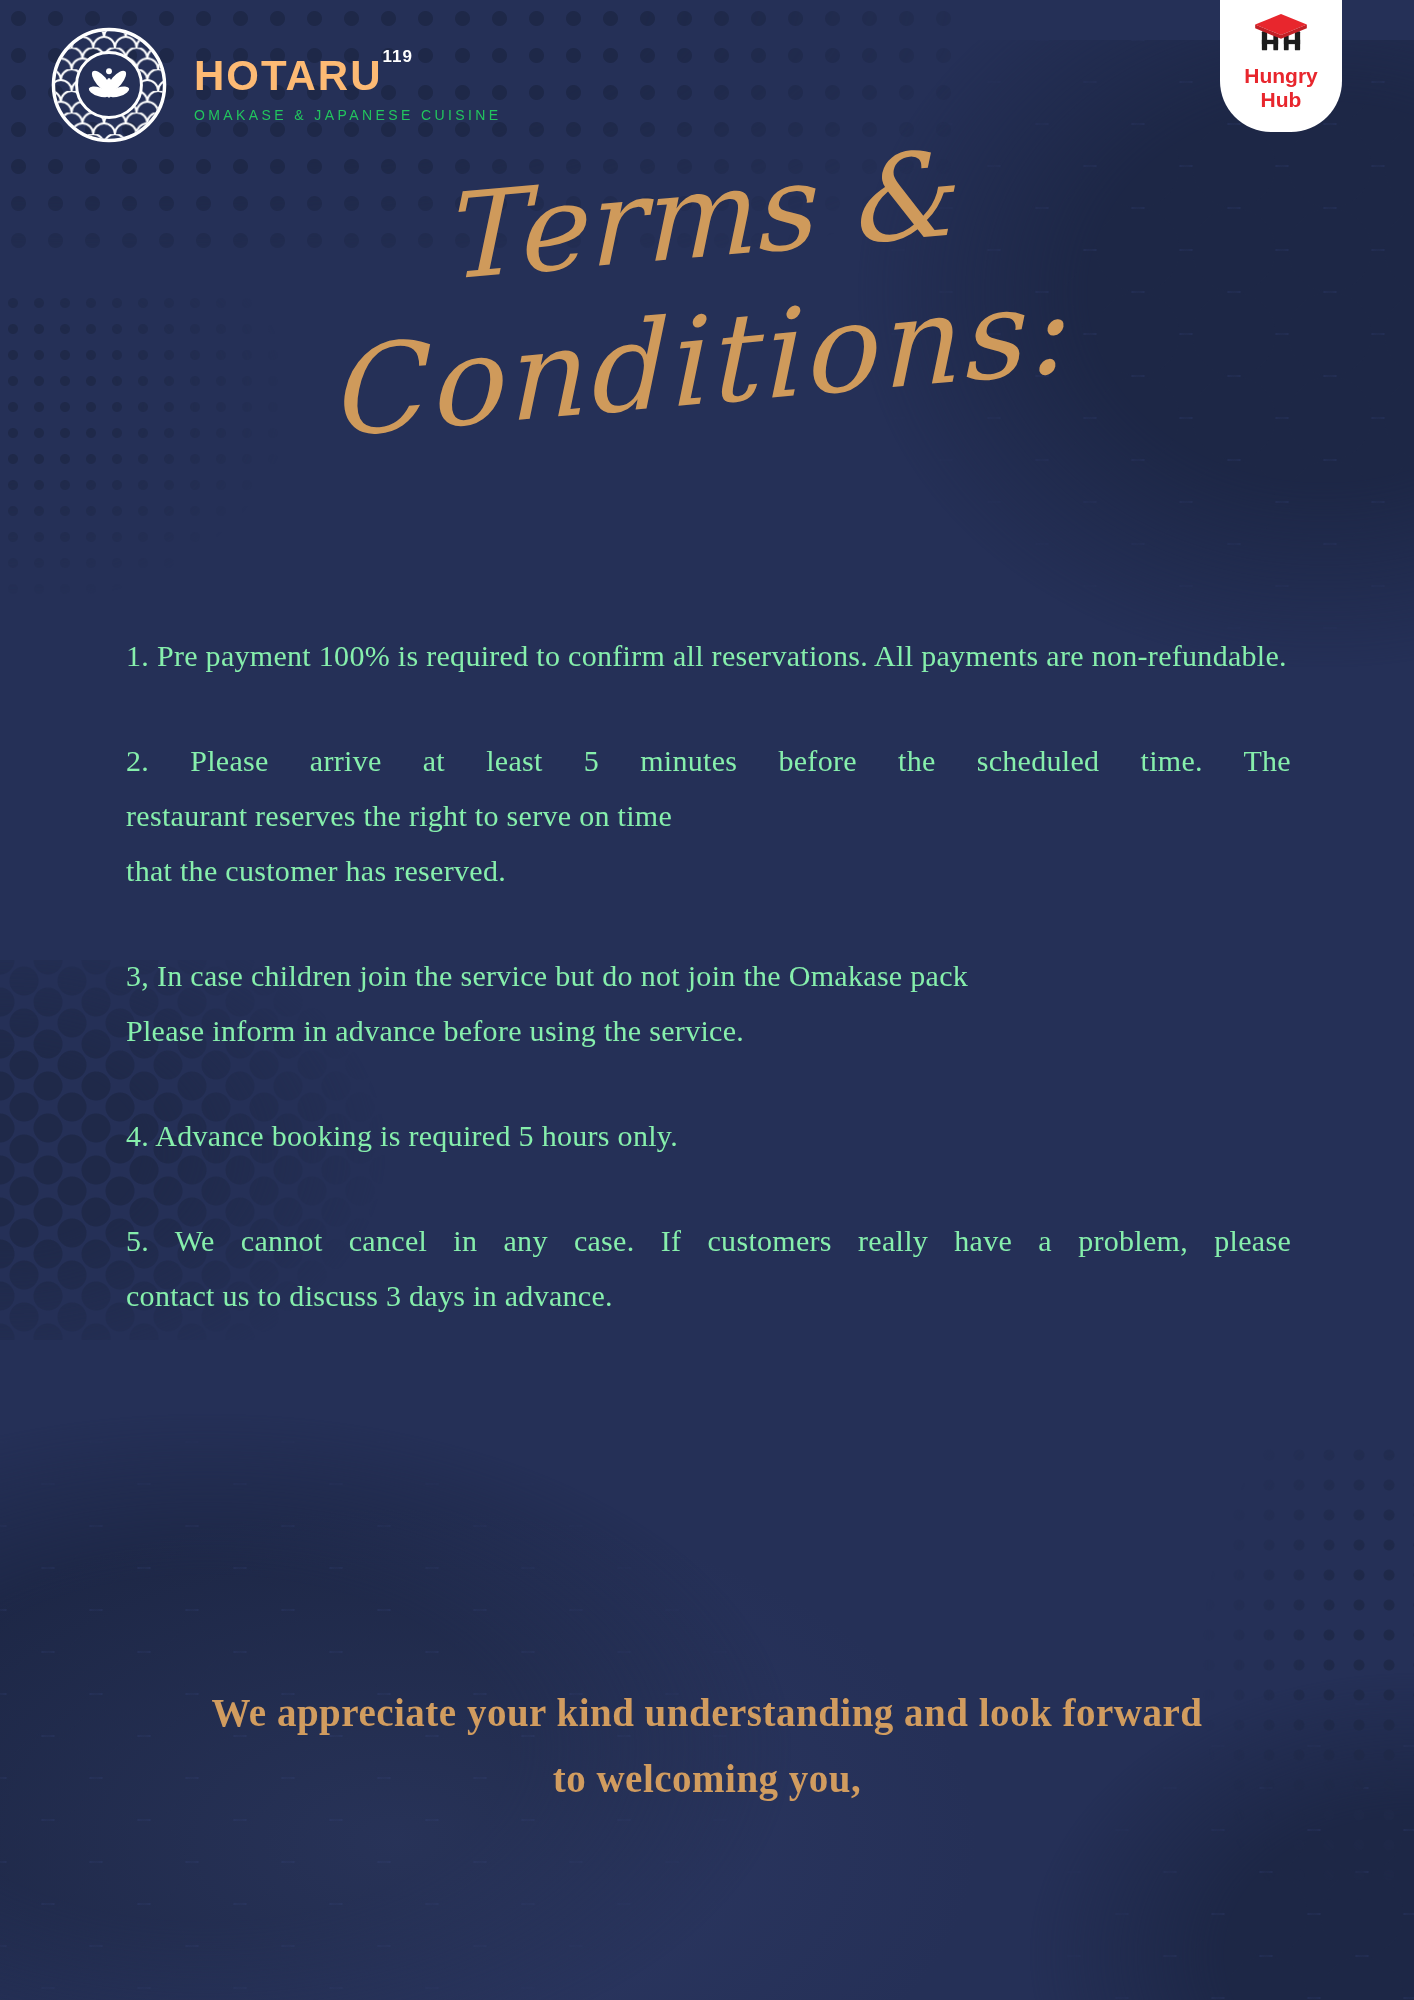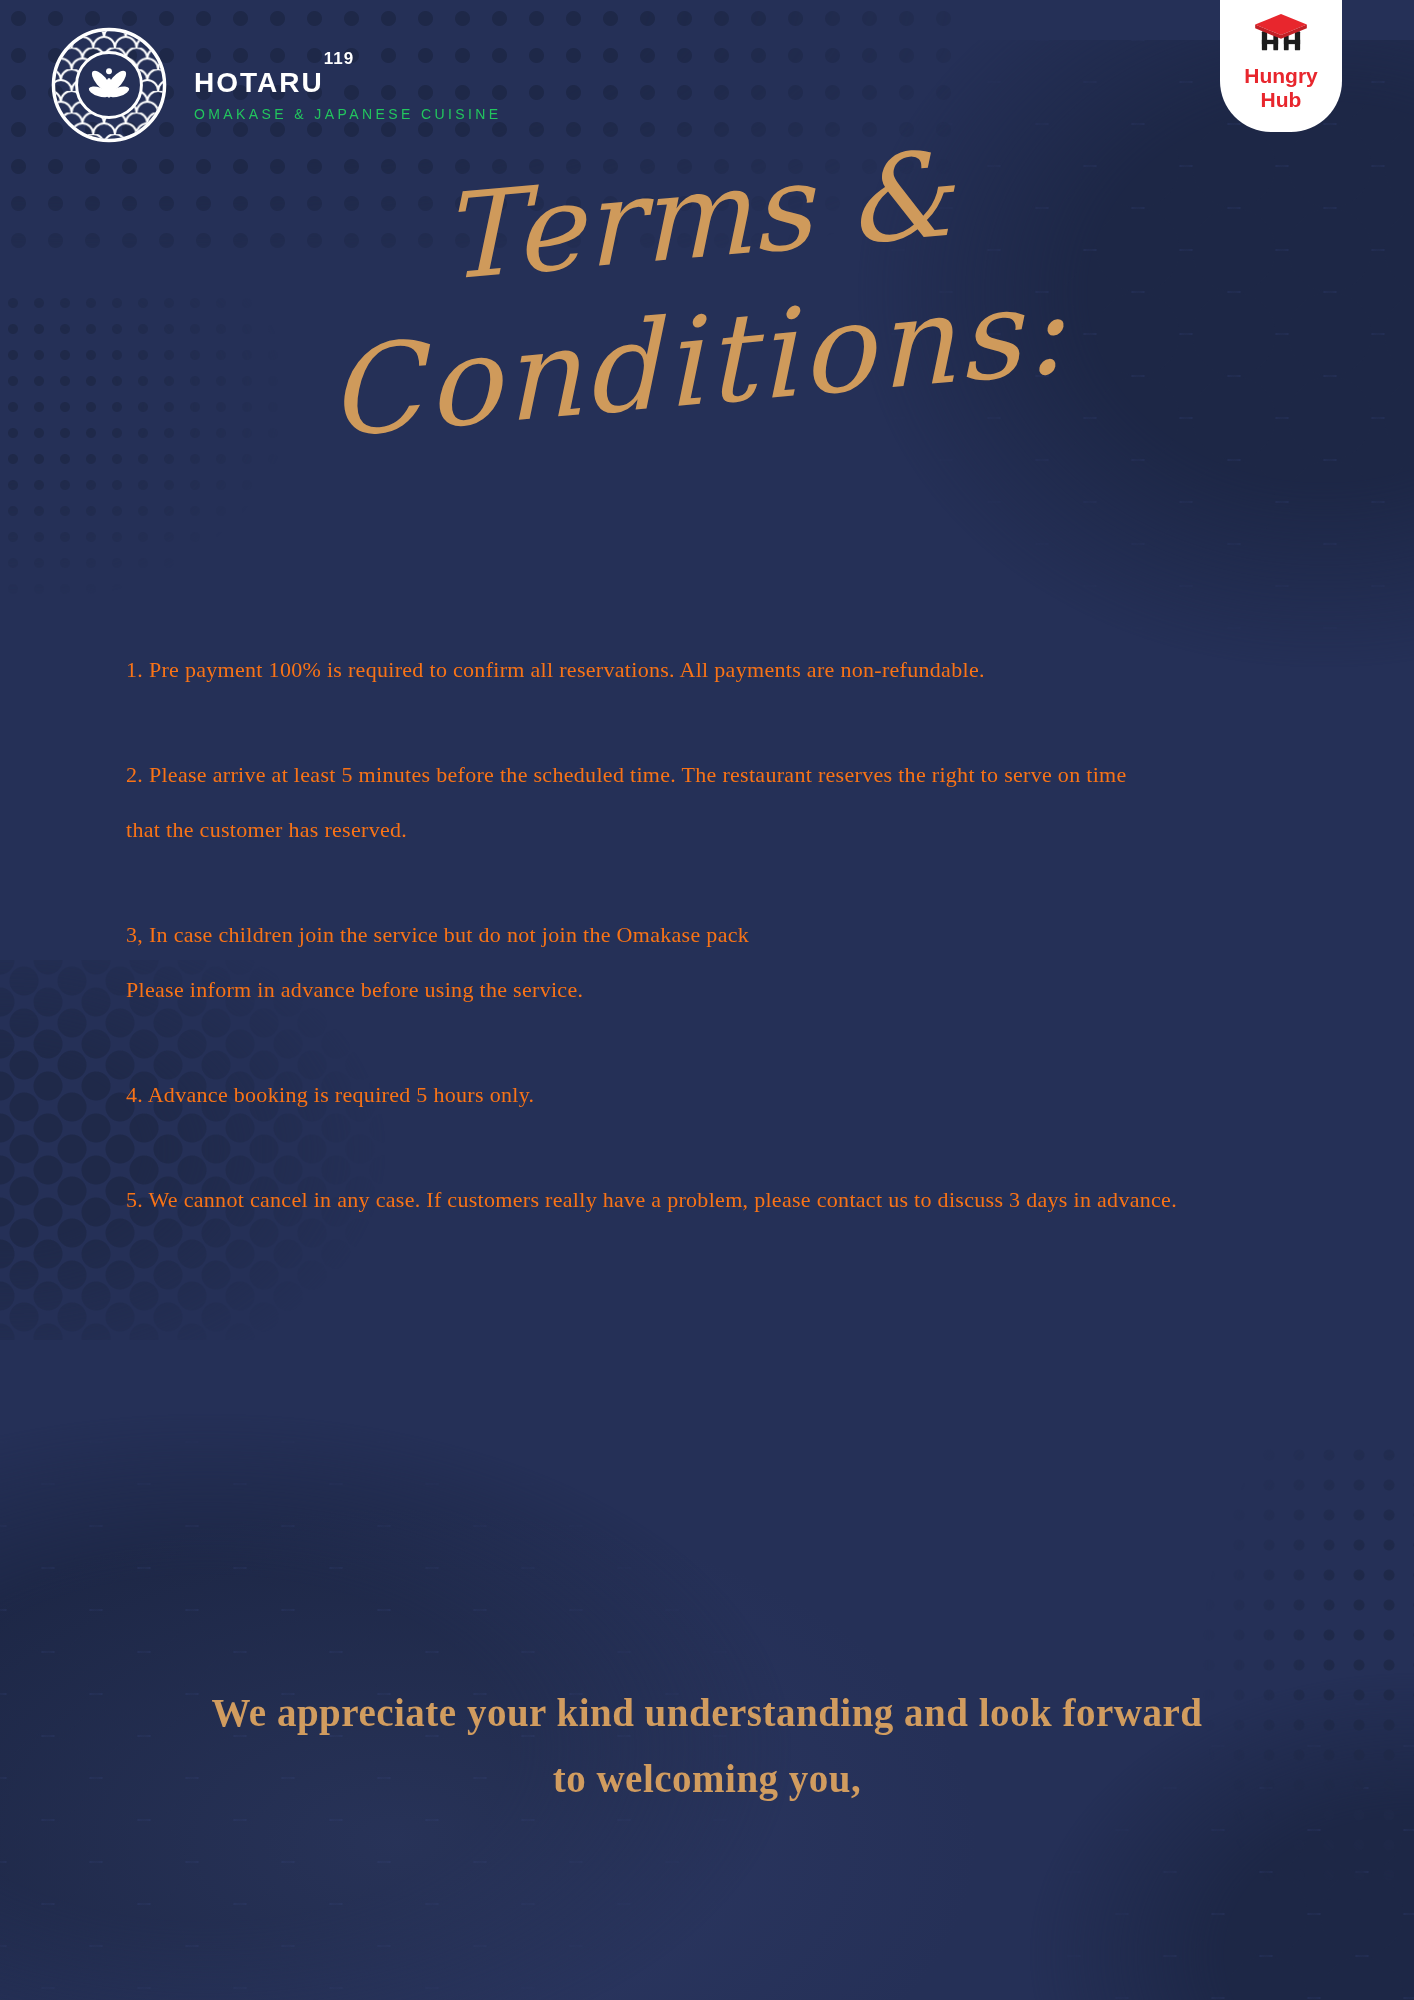--- a/index.html
+++ b/index.html
@@ -65,21 +65,21 @@
   }
   .glow-bottom {
     left:0; top:1280px; width:1414px; height:720px;
     background: radial-gradient(55% 62% at 28% 78%, rgba(64,78,130,0.30), rgba(64,78,130,0) 75%);
   }
   
   .brand { position:absolute; left:50px; top:26px; display:flex; align-items:center; }
   .brand-text { margin-left:26px; font-family:"Liberation Sans", sans-serif; }
   .brand-name-row { color:#ffffff; }
   .brand-name {
-    font-size:28px; font-weight:bold; letter-spacing:2px; color:#ffffff;
+    font-size:42px; font-weight:bold; letter-spacing:2px; color:#fdba74;
   }
   .brand-sup { font-size:17px; font-weight:bold; vertical-align:28px; letter-spacing:1px; }
   .brand-tagline {
     margin-top:7px; font-size:14px; letter-spacing:3.4px; color:#22c55e;
   }
   
   .hh-badge {
     position:absolute; left:1220px; top:0; width:122px; height:132px;
     background:#ffffff; border-radius:0 0 51px 51px; text-align:center;
   }
@@ -91,22 +91,22 @@
   
   .title { position:absolute; left:0; top:140px; width:100%; height:370px; color:#cf9a5b; }
   .title span {
     position:absolute; left:50%; white-space:nowrap;
     font-family:"DejaVu Serif", serif; font-style:italic;
   }
   .title .l1 { top:6px;   font-size:118px; transform:translateX(-50%) rotate(-5deg) skewX(-6deg); }
   .title .l2 { top:150px; font-size:122px; letter-spacing:3px; transform:translateX(-50%) rotate(-5deg) skewX(-6deg); }
   
   .terms {
-    position:absolute; left:126px; top:642px; width:1165px;
-    color:#f97316; font-size:22px; line-height:55px;
+    position:absolute; left:126px; top:628px; width:1165px;
+    color:#86efac; font-size:30px; line-height:55px;
     text-align:justify; letter-spacing:0.3px;
   }
   .terms p { margin:0 0 50px 0; white-space:pre-line; }
   
   .footer {
     position:absolute; left:0; top:1680px; width:100%;
     text-align:center; color:#d19c5f; font-weight:bold;
     font-size:39px; line-height:66px; letter-spacing:0.5px;
   }
 </style>

